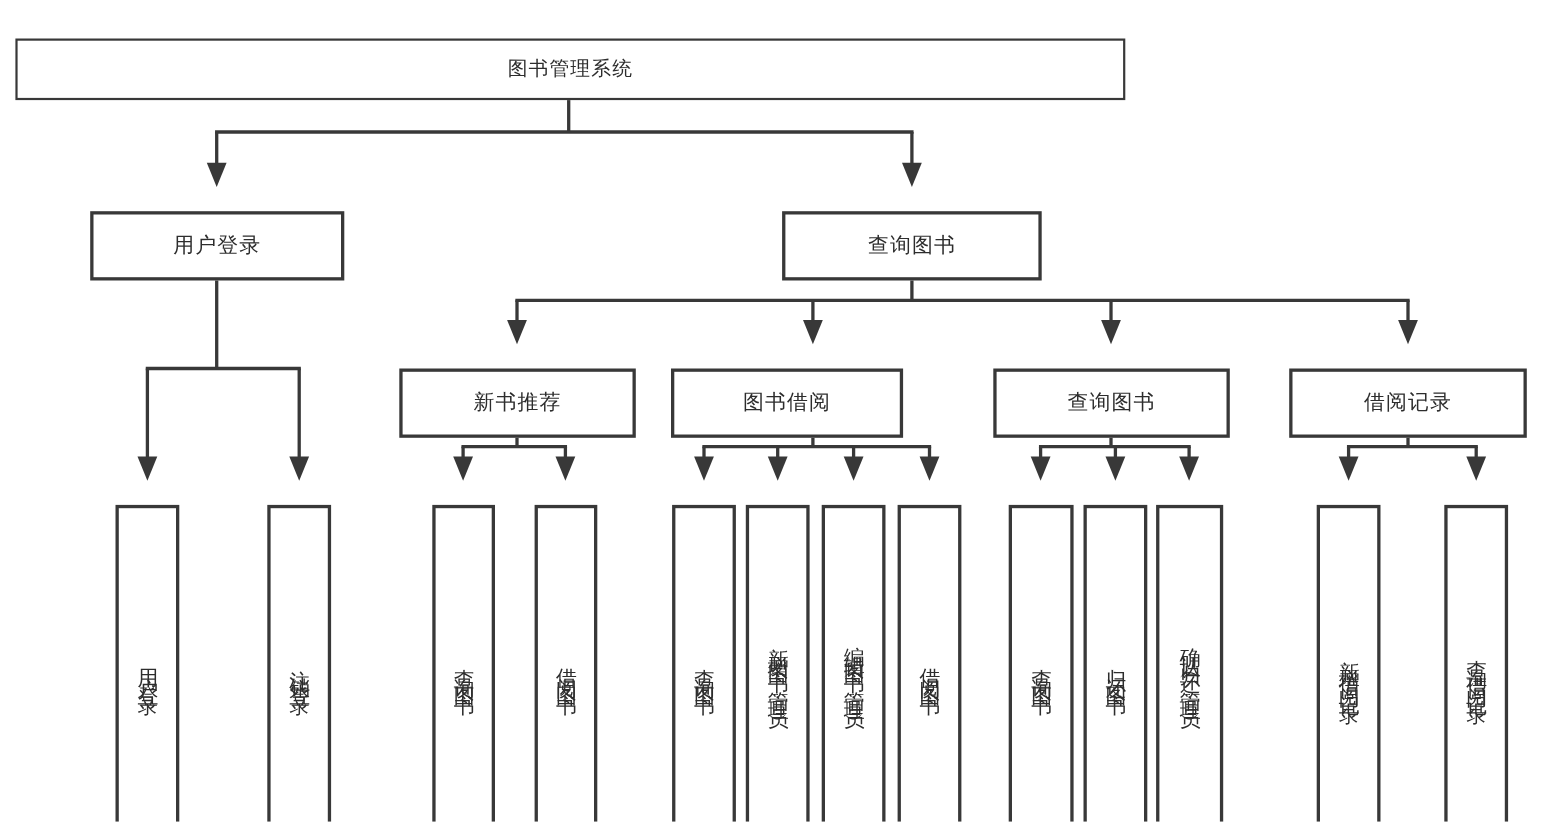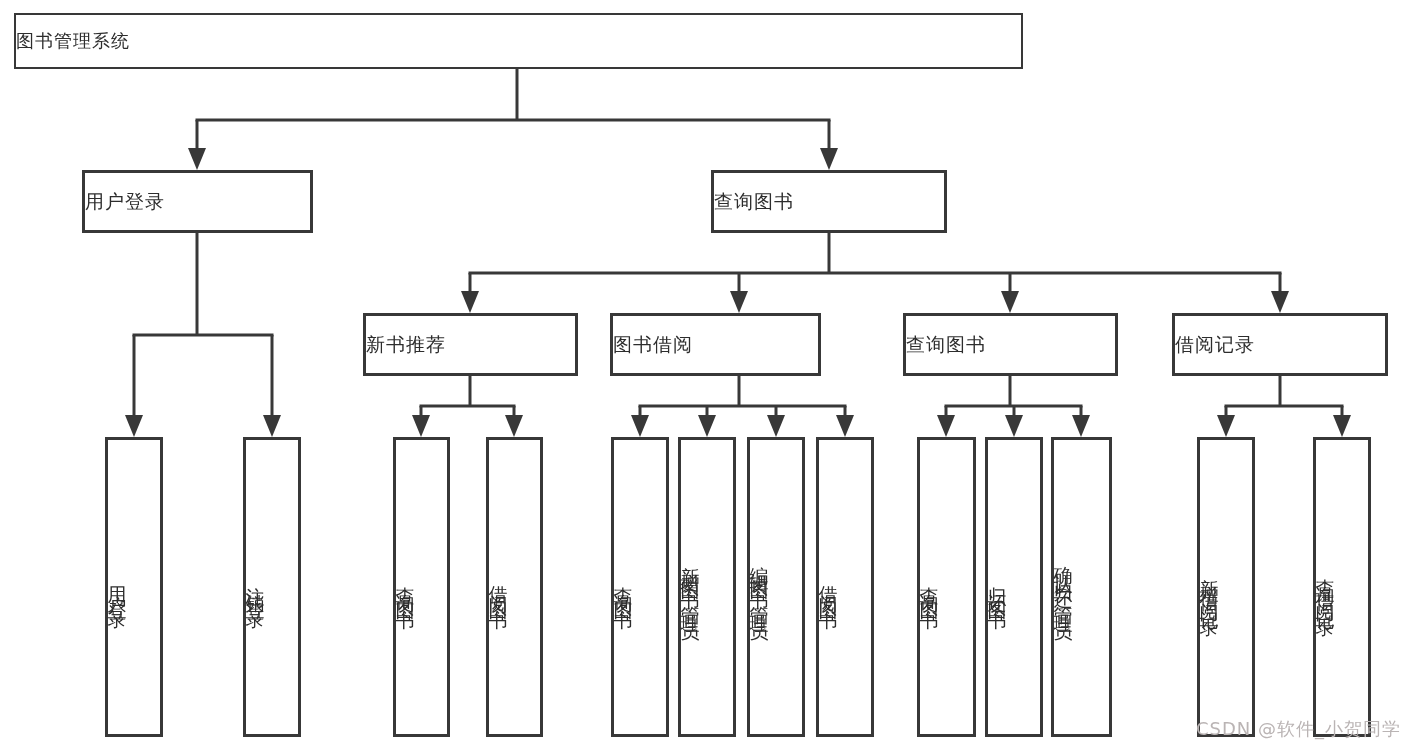--- a/index.html
+++ b/index.html
@@ -17,23 +17,25 @@
     width: 1405px; height: 747px;
   }
   #node-layer { position: absolute; left: 0; top: 0; }
   .node {
     position: absolute;
     box-sizing: border-box;
     background: #ffffff;
     border: 3px solid #383838;
     display: flex;
     align-items: center;
+    justify-content: center;
     font-size: 19px;
     line-height: 1.2;
     white-space: nowrap;
+    margin-top: 22px;
   }
   .node.root { border-width: 2px; font-size: 18px; }
   .node .label { letter-spacing: 1px; }
   .node.vertical .label {
     writing-mode: vertical-rl;
     text-orientation: mixed;
     letter-spacing: 8px;
     line-height: 1;
     white-space: nowrap;
   }
@@ -174,14 +176,13 @@
       <div class="node vertical" style="left: 1051px; top: 437px; width: 61px; height: 300px; border-color: rgb(56, 56, 56); background: rgb(255, 255, 255); color: rgb(45, 45, 45);">
         <span class="label">确认归还（管理员）</span>
       </div>
       <div class="node vertical" style="left: 1197px; top: 437px; width: 58px; height: 300px; border-color: rgb(56, 56, 56); background: rgb(255, 255, 255); color: rgb(45, 45, 45);">
         <span class="label">新增借阅记录</span>
       </div>
       <div class="node vertical" style="left: 1313px; top: 437px; width: 58px; height: 300px; border-color: rgb(56, 56, 56); background: rgb(255, 255, 255); color: rgb(45, 45, 45);">
         <span class="label">查询借阅记录</span>
       </div>
     </div>
-  <div class="watermark" style="color: rgb(186, 180, 180);">CSDN @软件_小贺同学</div>
 </div>
 
 </body></html>

